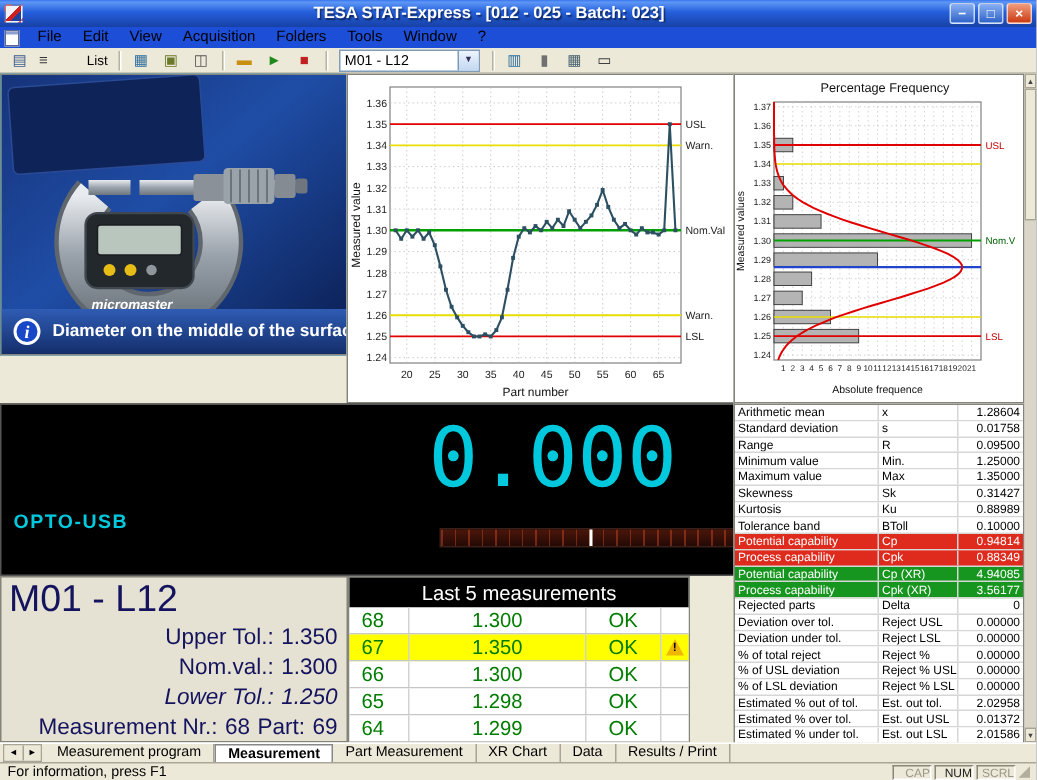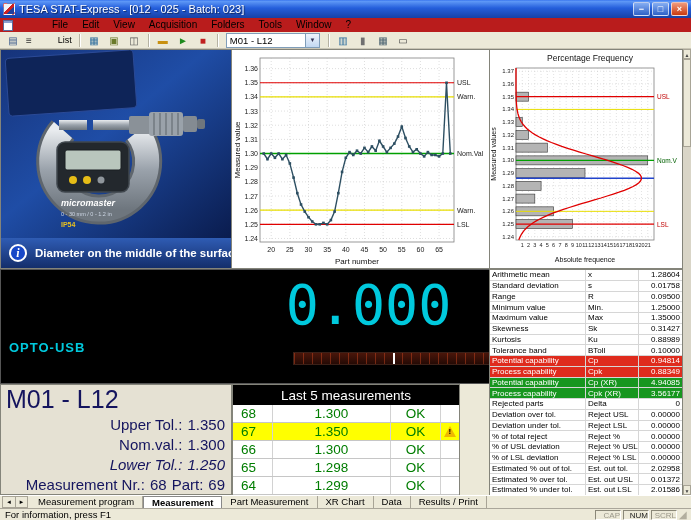--- a/index.html
+++ b/index.html
@@ -6,50 +6,50 @@
   *{box-sizing:border-box;}
   #app{position:relative;width:691px;height:520px;background:#ECE9D8;
        font-family:"Liberation Sans",sans-serif;overflow:hidden;color:#000;}
 
   
   .titlebar{position:absolute;left:0;top:0;width:691px;height:18px;
     background:linear-gradient(180deg,#3a76ee 0%,#5d97f6 8%,#245edb 45%,#1741a5 100%);
     display:flex;align-items:center;padding:0 3px;}
   .app-icon{width:12px;height:12px;margin-right:4px;border:1px solid #ffffff55;
     background:linear-gradient(135deg,#f2f2f6 0 45%,#cf2020 45% 65%,#20409e 65%);}
-  .title-text{flex:1;color:#fff;font-weight:normal;font-size:11px;text-shadow:1px 1px 1px #00000088;
-    white-space:nowrap;overflow:hidden;}
+  .title-text{flex:1;color:#fff;font-weight:bold;font-size:11px;text-shadow:1px 1px 1px #00000088;
+    white-space:nowrap;overflow:hidden;text-align:center;}
   .win-btns{display:flex;gap:2px;}
   .wbtn{width:17px;height:14px;border:1px solid #ffffffaa;border-radius:2px;color:#fff;
     font-size:9px;line-height:12px;text-align:center;font-weight:bold;
     background:linear-gradient(180deg,#86aef2,#2f62c8);}
   .wbtn.close{background:linear-gradient(180deg,#f09a7c,#c93a10);}
 
-  .menubar{position:absolute;left:0;top:18px;width:691px;height:14px;background:#b91c1c;
-    display:flex;align-items:center;font-size:10px;gap:27px;}
+  .menubar{position:absolute;left:0;top:18px;width:691px;height:14px;background:#1d4ed8;
+    display:flex;align-items:center;font-size:10px;}
   .mdi-icon{width:10px;height:11px;margin:0 5px 0 3px;background:#fff;border:1px solid #5a6a9a;
     box-shadow:inset 0 2px 0 #8aa0d0;}
   .menu-item{padding:0 7px;line-height:14px;cursor:default;}
 
   .toolbar{position:absolute;left:0;top:32px;width:691px;height:17px;background:#ECE9D8;
     border-bottom:1px solid #c9c5b5;display:flex;align-items:center;padding-left:3px;}
   .tbtn{min-width:18px;height:15px;display:flex;align-items:center;justify-content:center;
     margin:0 1px;border:1px solid transparent;font-size:10px;padding:0 1px;}
   .tbtn-label{font-size:9px;margin-left:2px;padding-left:24px;}
   .tsep{width:1px;height:13px;background:#b6b2a2;box-shadow:1px 0 0 #fff;margin:0 4px;}
   .combo{width:94px;height:15px;background:#fff;border:1px solid #7f9db9;display:flex;
     align-items:center;font-size:9.5px;margin:0 4px;}
   .combo-text{flex:1;padding-left:3px;white-space:nowrap;}
   .combo-arrow{width:14px;height:13px;border-left:1px solid #7f9db9;font-size:6px;
     display:flex;align-items:center;justify-content:center;
     background:linear-gradient(180deg,#eef4fc,#c2d8f2);color:#335;}
 
   
   .panel{position:absolute;border:1px solid #84847a;background:#fff;}
-  #image-panel{left:0;top:49px;width:232px;height:220px;background:#0ea5e9;overflow:hidden;}
+  #image-panel{left:0;top:49px;width:232px;height:188px;background:#0ea5e9;overflow:hidden;}
   #run-panel{left:231px;top:49px;width:259px;height:220px;}
   #hist-panel{left:489px;top:49px;width:194px;height:220px;}
   #display-panel{left:0;top:269px;width:490px;height:115px;background:#000;border-color:#555;}
   #info-panel{left:0;top:384px;width:232px;height:111px;background:#E5E1D3;}
   #last5-panel{left:232px;top:384px;width:228px;height:111px;}
   #gap-panel{left:460px;top:384px;width:30px;height:111px;background:#ECE9D8;border:none;}
   #stats-panel{left:489px;top:269px;width:194px;height:294px;overflow:hidden;}
   #scrollbar{left:683px;top:49px;width:8px;height:446px;background:#d9d5c7;border:none;}
 
   

